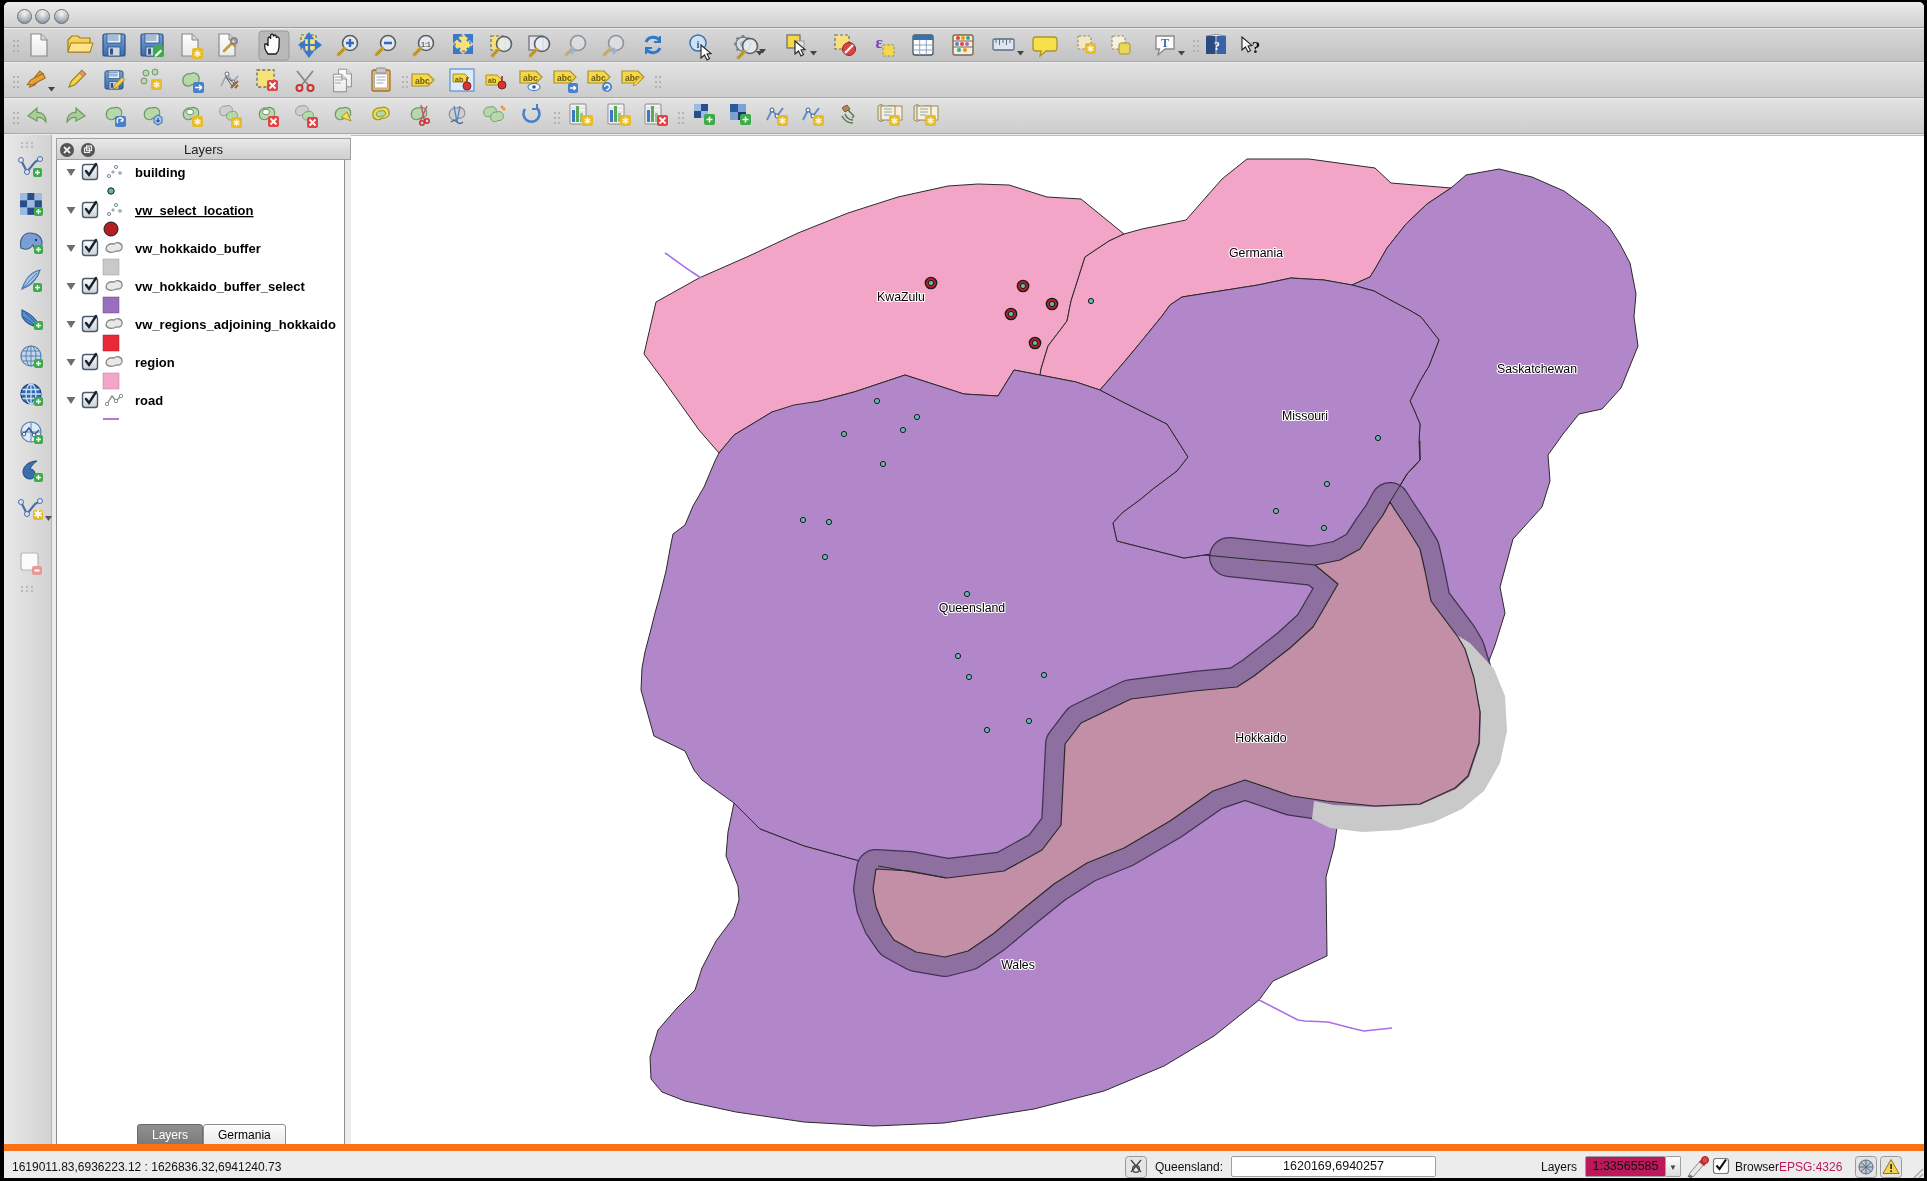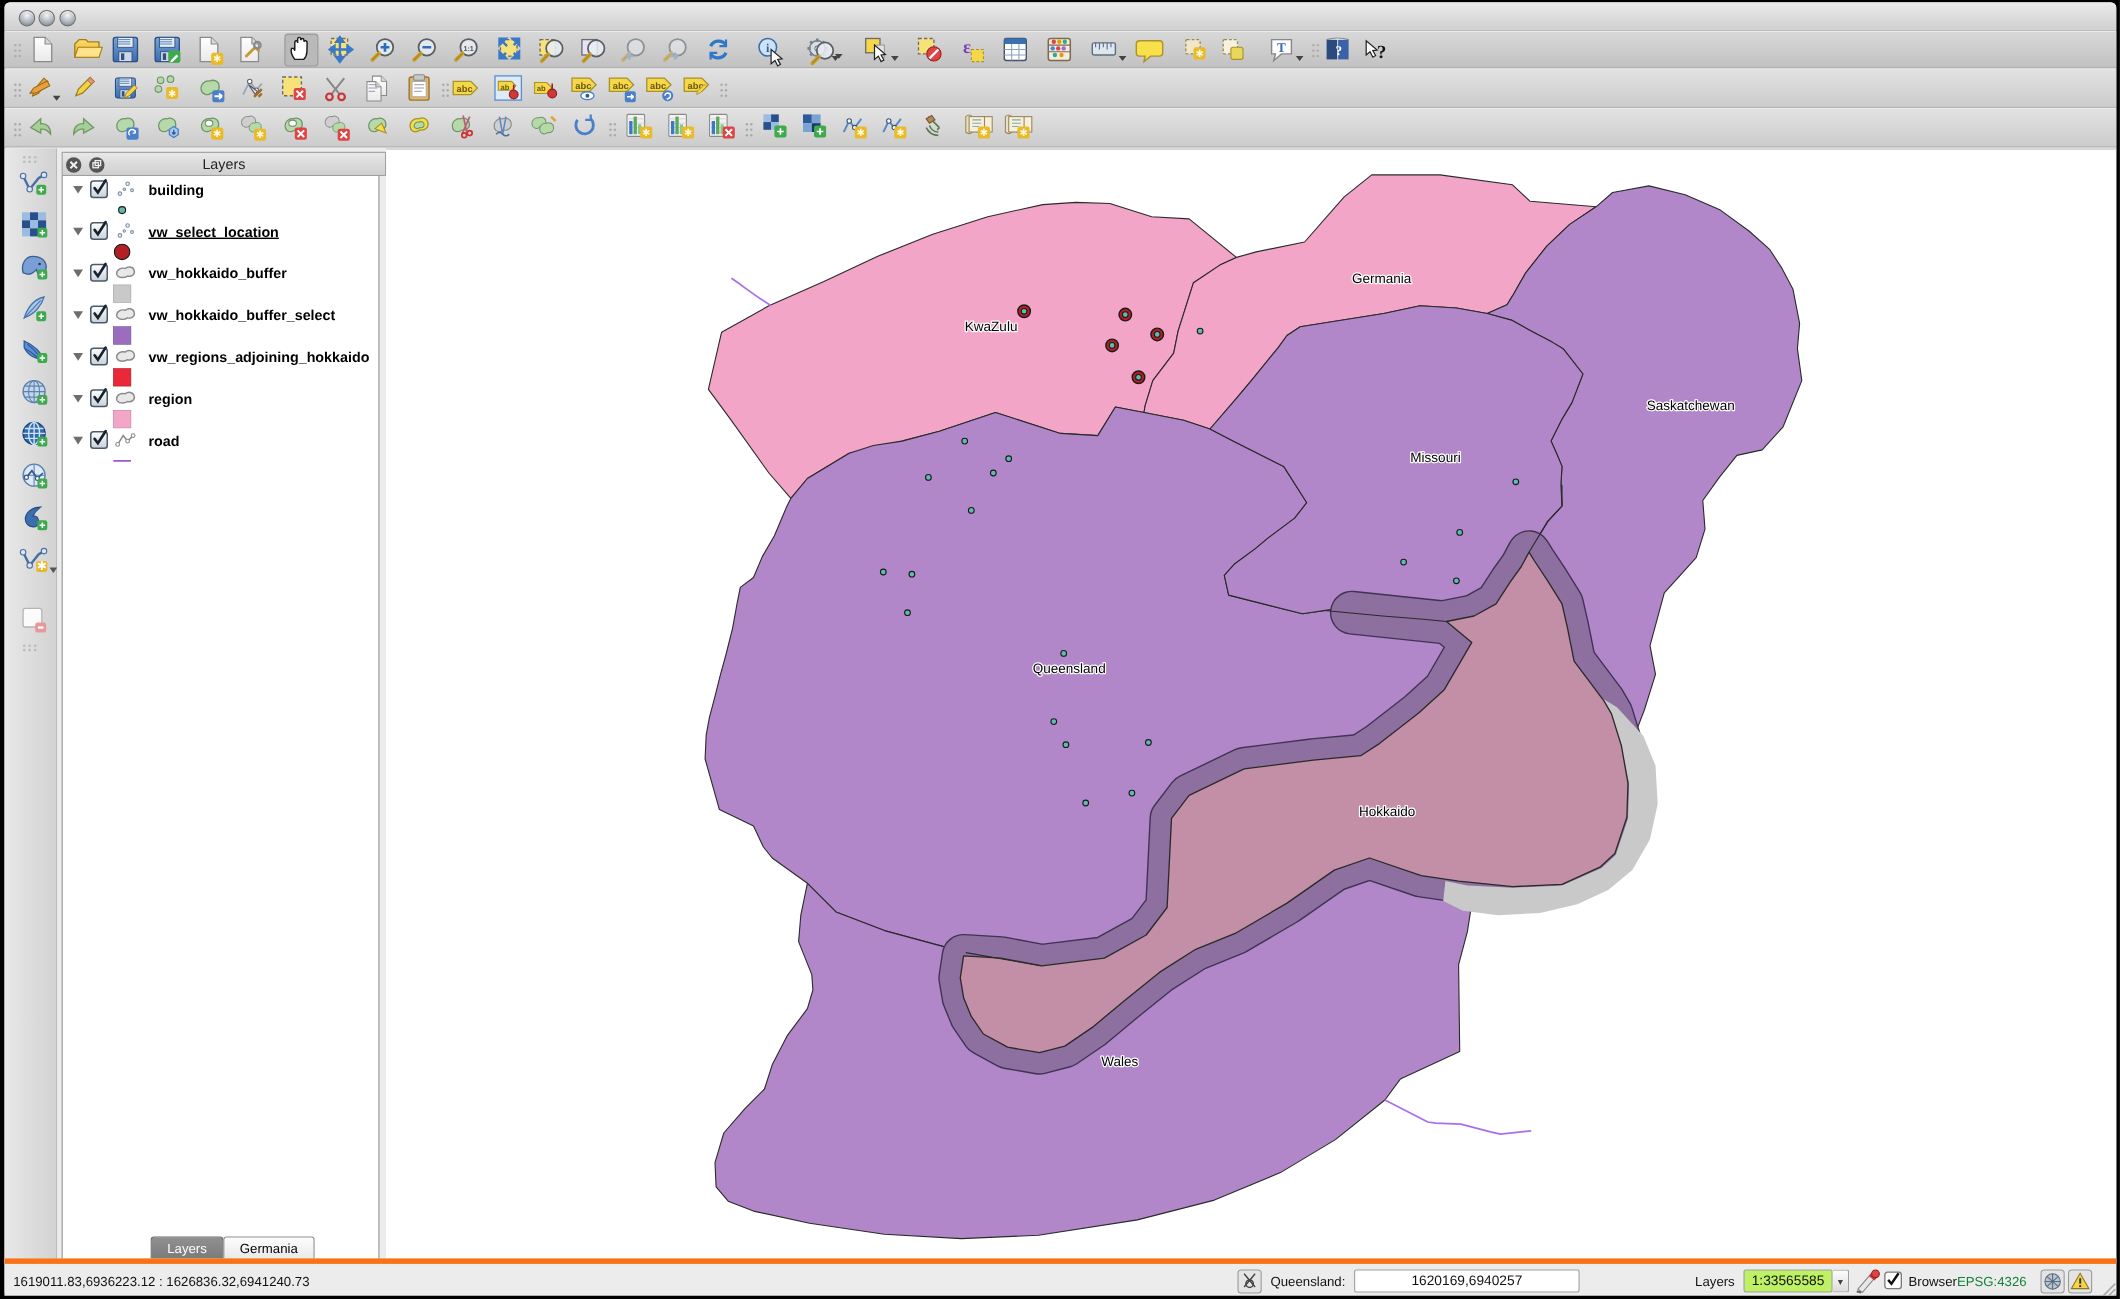--- a/index.html
+++ b/index.html
@@ -8,21 +8,21 @@
 .tl{position:absolute;top:7px;width:15px;height:15px;border-radius:50%;background:radial-gradient(circle at 50% 30%,#f4f6f8,#aeb6be 55%,#737d88);border:1px solid #6f6f6f;box-shadow:inset 0 1px 1px rgba(255,255,255,.8)}
 #tb1{position:absolute;left:0;top:27px;width:100%;height:33px;background:linear-gradient(#d8d8d8,#c2c2c2);border-bottom:1px solid #aaa}
 #tb2{position:absolute;left:0;top:61px;width:100%;height:35px;background:linear-gradient(#e2e2e2,#cccccc);border-bottom:1px solid #aaa}
 #tb3{position:absolute;left:0;top:97px;width:100%;height:35px;background:linear-gradient(#e2e2e2,#cccccc);border-bottom:1px solid #aaa}
 #lefttb{position:absolute;left:0;top:133px;width:48px;height:1012px;background:linear-gradient(90deg,#e8e8e8,#d2d2d2);border-right:1px solid #b5b5b5}
 #panel{position:absolute;left:48px;top:133px;width:299px;height:1012px;background:#ececec}
 #phead{position:absolute;left:4px;top:3px;width:295px;height:22px;background:linear-gradient(#e8e8e8,#cfcfcf);border:1px solid #9f9f9f;border-bottom:1px solid #9f9f9f}
 #ptitle{position:absolute;width:100%;text-align:center;top:3px;font-size:13px;color:#222}
 #ptree{position:absolute;left:4px;top:25px;width:289px;height:987px;background:#fff;border:1px solid #8e8e8e;border-top:none}
 #map{position:absolute;left:347px;top:133px;width:1573px;height:1012px;background:#fff;border-top:1px solid #bbb}
-#statusbar{position:absolute;left:0;top:1142px;width:100%;height:31px;background:#ececec;border-top:5px solid #f97316;font-size:12px;color:#111}
+#statusbar{position:absolute;left:0;top:1142px;width:100%;height:31px;background:#ececec;border-top:7px solid #f97316;font-size:12px;color:#111}
 .tabs{position:absolute;left:85px;top:989px;height:23px}
 .tab{display:inline-block;height:22px;padding:3px 14px 0;font-size:12px;border:1px solid #8e8e8e;background:linear-gradient(#fdfdfd,#e8e8e8);border-radius:3px 3px 0 0}
 .tab.on{background:linear-gradient(#909090,#7a7a7a);color:#fff;border-color:#6a6a6a}
 svg{position:absolute;overflow:visible}
 </style></head>
 <body>
 <div id="win">
   <div id="titlebar">
     <div class="tl" style="left:13px"></div>
     <div class="tl" style="left:31px"></div>
@@ -867,34 +867,34 @@
   <div id="statusbar">
     <span style="position:absolute;left:8px;top:9px">1619011.83,6936223.12 : 1626836.32,6941240.73</span>
     <svg style="left:1121px;top:5px" width="22" height="22">
         <rect x="0.5" y="0.5" width="21" height="21" rx="3" fill="#e4e4e4" stroke="#9a9a9a"></rect>
         <path d="M6,4 L16,16 M16,4 L6,16" stroke="#444" stroke-width="1.3"></path>
         <circle cx="11" cy="13" r="3.4" fill="none" stroke="#444" stroke-width="1.3"></circle>
       </svg>
     <span style="position:absolute;left:1151px;top:9px">Queensland:</span>
     <span style="position:absolute;left:1227px;top:5px;width:205px;height:21px;background:#fff;border:1px solid #9f9f9f;border-radius:2px;text-align:center;padding-top:2px;font-size:12.5px">1620169,6940257</span>
     <span style="position:absolute;left:1537px;top:9px">Layers</span>
-    <span style="position:absolute;left:1581px;top:5px;width:81px;height:21px;background:#bef264;border:1px solid #9f9f9f;border-radius:2px;text-align:center;padding-top:2px;font-size:12.5px">1:33565585</span>
+    <span style="position:absolute;left:1581px;top:5px;width:81px;height:21px;background:#be185d;border:1px solid #9f9f9f;border-radius:2px;text-align:center;padding-top:2px;font-size:12.5px">1:33565585</span>
     <span style="position:absolute;left:1662px;top:5px;width:15px;height:21px;background:linear-gradient(#fdfdfd,#dcdcdc);border:1px solid #9f9f9f;border-left:none;border-radius:0 2px 2px 0;text-align:center;font-size:8px;padding-top:6px;color:#444">▼</span>
     <svg style="left:1682px;top:4px" width="24" height="24">
         <path d="M3,19 L15,5 l4,3 -12,14z" fill="#e8e8e8" stroke="#888"></path>
         <path d="M14,6 l5,4" stroke="#c33" stroke-width="3"></path>
         <circle cx="19" cy="5" r="3.5" fill="#d44" stroke="#922"></circle>
         <path d="M2,21 l4,1" stroke="#666" stroke-width="2"></path>
       </svg>
     <svg style="left:1709px;top:7px" width="17" height="17">
         <rect x="0.5" y="0.5" width="15" height="15" rx="2.5" fill="#fff" stroke="#7a7a7a" stroke-width="1.2"></rect>
         <path d="M3.5,7.5 L6.5,11 L13,1.5" fill="none" stroke="#111" stroke-width="2.2"></path>
       </svg>
     <span style="position:absolute;left:1731px;top:9px">Browser</span>
-    <span style="position:absolute;left:1775px;top:9px;color:#15803d">EPSG:4326</span>
+    <span style="position:absolute;left:1775px;top:9px;color:#be185d">EPSG:4326</span>
     <svg style="left:1851px;top:5px" width="22" height="22">
         <rect x="0.5" y="0.5" width="21" height="21" rx="3" fill="#e4e4e4" stroke="#9a9a9a"></rect>
         <circle cx="11" cy="11" r="7" fill="#b9c4ce" stroke="#5a6e80"></circle>
         <path d="M4,11 h14 M11,4 v14 M6,6.5 l10,9 M16,6.5 l-10,9" stroke="#5a6e80" stroke-width="1"></path>
       </svg>
     <svg style="left:1876px;top:5px" width="22" height="22">
         <rect x="0.5" y="0.5" width="21" height="21" rx="3" fill="#e4e4e4" stroke="#9a9a9a"></rect>
         <path d="M11,3.5 L19,17.5 H3 Z" fill="#f6d44a" stroke="#8a7a22"></path>
         <rect x="10.2" y="8" width="1.8" height="5" fill="#333"></rect>
         <rect x="10.2" y="14.3" width="1.8" height="1.8" fill="#333"></rect>

